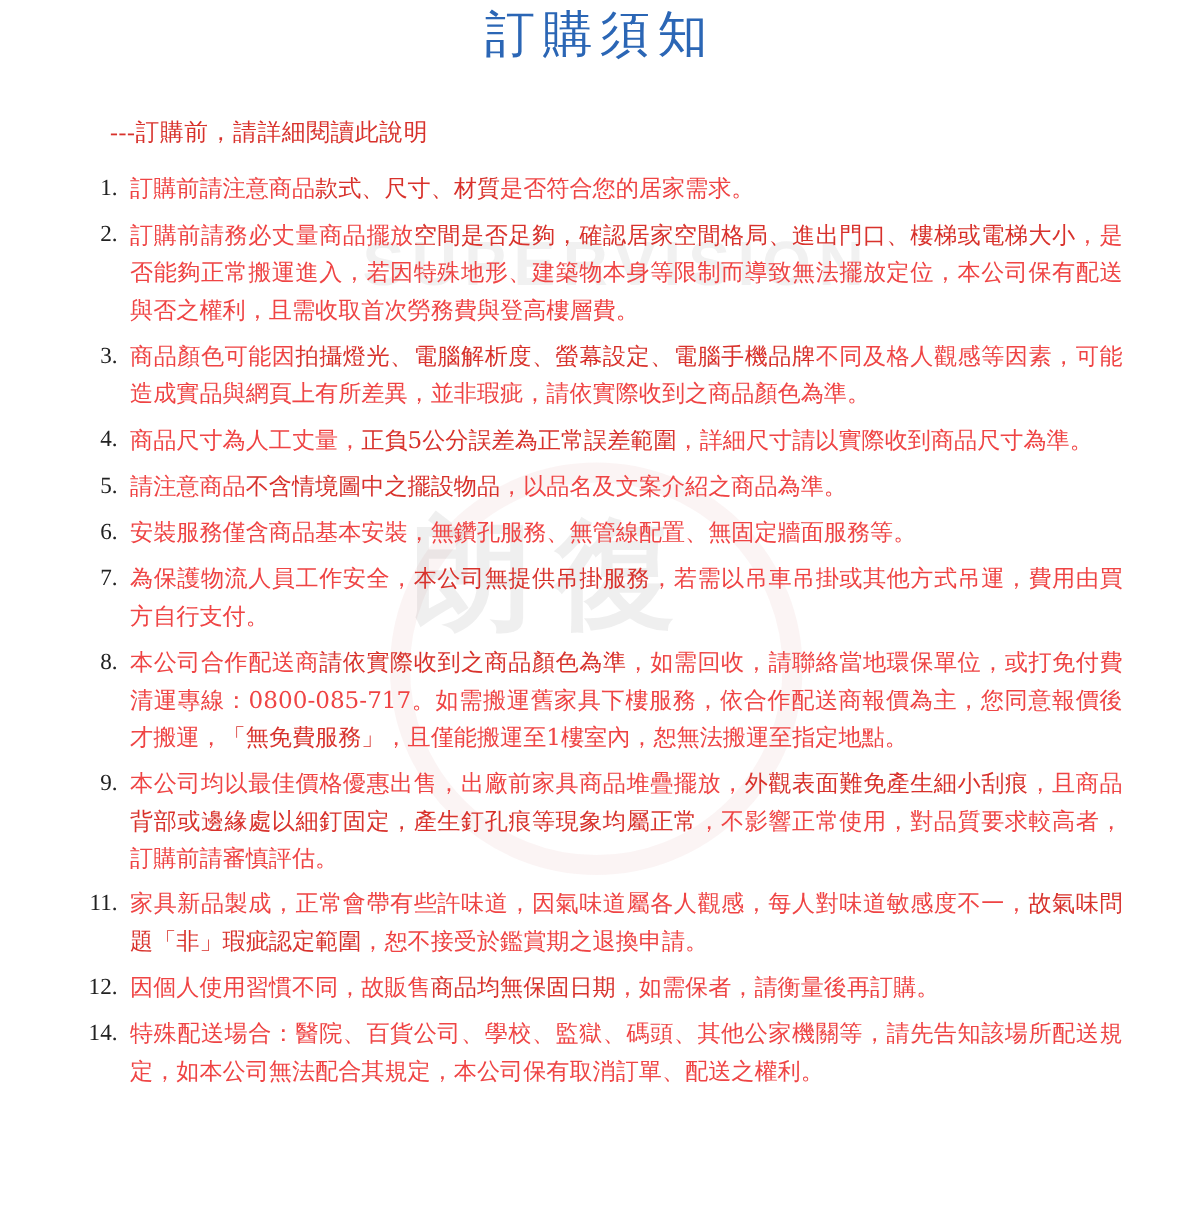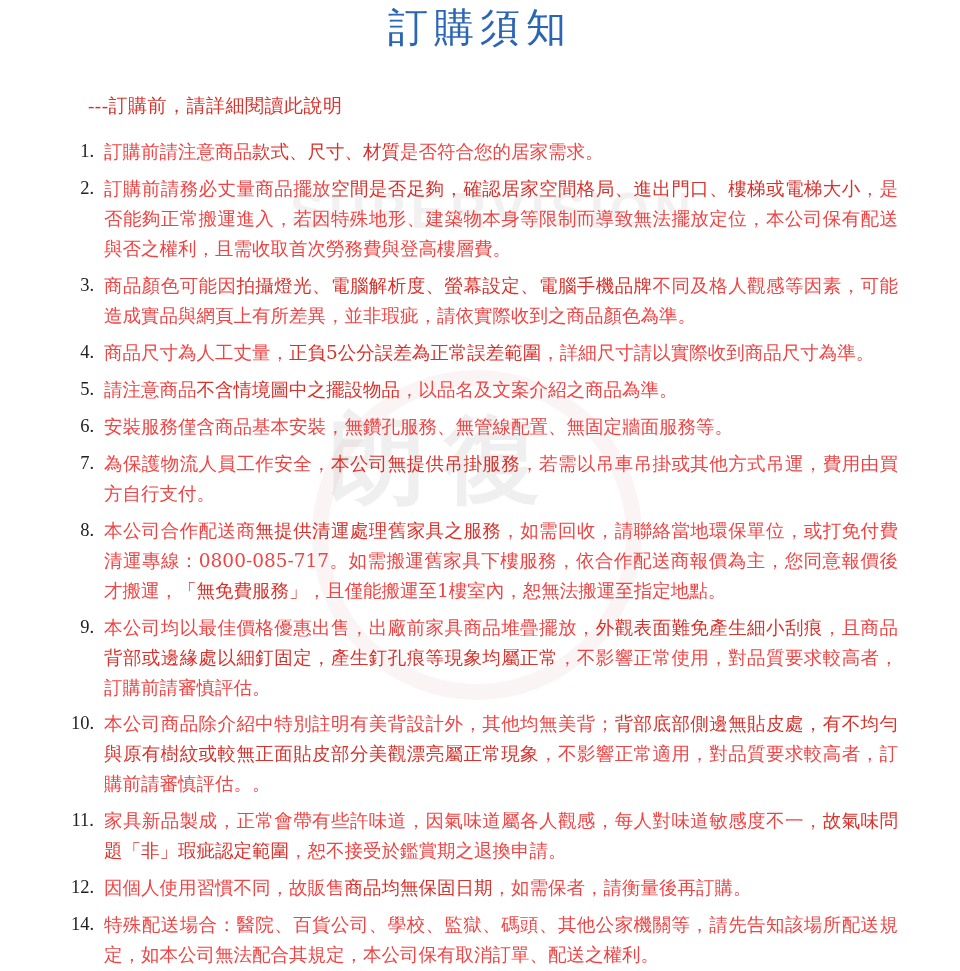--- a/index.html
+++ b/index.html
@@ -132,22 +132,21 @@
   <div class="content">
     <div class="lead">---訂購前，請詳細閱讀此說明</div>
     <ol class="items" id="items-list">
         <li><span class="num">1.</span><span class="seg-black">訂購前請注意商品</span><span class="seg-red">款式、尺寸、材質</span><span class="seg-black">是否符合您的居家需求。</span></li>
         <li><span class="num">2.</span><span class="seg-black">訂購前請務必丈量商品擺放</span><span class="seg-red">空間是否足夠，確認居家空間格局、進出門口、樓梯或電梯大小</span><span class="seg-black">，是否能夠正常搬運進入，若因特殊地形、建築物本身等限制而導致無法擺放定位，本公司保有配送與否之權利，且需收取首次勞務費與登高樓層費。</span></li>
         <li><span class="num">3.</span><span class="seg-black">商品顏色可能因</span><span class="seg-red">拍攝燈光、電腦解析度、螢幕設定、電腦手機品牌</span><span class="seg-black">不同及格人觀感等因素，可能造成實品與網頁上有所差異，並非瑕疵，請依實際收到之商品顏色為準。</span></li>
         <li><span class="num">4.</span><span class="seg-black">商品尺寸為人工丈量，</span><span class="seg-red">正負5公分誤差為正常誤差範圍</span><span class="seg-black">，詳細尺寸請以實際收到商品尺寸為準。</span></li>
         <li><span class="num">5.</span><span class="seg-black">請注意商品</span><span class="seg-red">不含情境圖中之擺設物品</span><span class="seg-black">，以品名及文案介紹之商品為準。</span></li>
         <li><span class="num">6.</span><span class="seg-black">安裝服務僅含商品基本安裝，無鑽孔服務、無管線配置、無固定牆面服務等。</span></li>
         <li><span class="num">7.</span><span class="seg-black">為保護物流人員工作安全，</span><span class="seg-red">本公司無提供吊掛服務</span><span class="seg-black">，若需以吊車吊掛或其他方式吊運，費用由買方自行支付。</span></li>
-        <li><span class="num">8.</span><span class="seg-black">本公司合作配送商</span><span class="seg-red">無提供清運處理舊家具之服務</span><span class="seg-black">，如需回收，請聯絡當地環保單位，或打免付費清運專線：0800-085-717。如需搬運舊家具下樓服務，依合作配送商報價為主，您同意報價後才搬運，</span><span class="seg-red">「無免費服務」</span><span class="seg-black">，且僅能搬運至1樓室內，恕無法搬運至指定地點。</span></li>
+        <li><span class="num">8.</span><span class="seg-black">本公司合作配送商</span><span class="seg-red">請依實際收到之商品顏色為準</span><span class="seg-black">，如需回收，請聯絡當地環保單位，或打免付費清運專線：0800-085-717。如需搬運舊家具下樓服務，依合作配送商報價為主，您同意報價後才搬運，</span><span class="seg-red">「無免費服務」</span><span class="seg-black">，且僅能搬運至1樓室內，恕無法搬運至指定地點。</span></li>
         <li><span class="num">9.</span><span class="seg-black">本公司均以最佳價格優惠出售，出廠前家具商品堆疊擺放，</span><span class="seg-red">外觀表面難免產生細小刮痕</span><span class="seg-black">，且商品</span><span class="seg-red">背部或邊緣處以細釘固定，產生釘孔痕等現象均屬正常</span><span class="seg-black">，不影響正常使用，對品質要求較高者，訂購前請審慎評估。</span></li>
-        <li><span class="num">10.</span><span class="seg-black"> 本公司商品除介紹中特別註明有美背設計外，其他均無美背；</span><span class="seg-red">背部底部側邊無貼皮處，有不均勻與原有樹紋或較無正面貼皮部分美觀漂亮屬正常現象</span><span class="seg-black">，不影響正常適用，對品質要求較高者，訂購前請審慎評估。。</span></li>
         <li><span class="num">11.</span><span class="seg-black">家具新品製成，正常會帶有些許味道，因氣味道屬各人觀感，每人對味道敏感度不一，</span><span class="seg-red">故氣味問題「非」瑕疵認定範圍</span><span class="seg-black">，恕不接受於鑑賞期之退換申請。</span></li>
         <li><span class="num">12.</span><span class="seg-black">因個人使用習慣不同，故販售</span><span class="seg-red">商品均無保固日期</span><span class="seg-black">，如需保者，請衡量後再訂購。</span></li>
         <li><span class="num">14.</span><span class="seg-black">特殊配送場合：醫院、百貨公司、學校、監獄、碼頭、其他公家機關等，請先告知該場所配送規定，如本公司無法配合其規定，本公司保有取消訂單、配送之權利。</span></li>
       </ol>
   </div>
 
 </div>
 
 </body></html>

